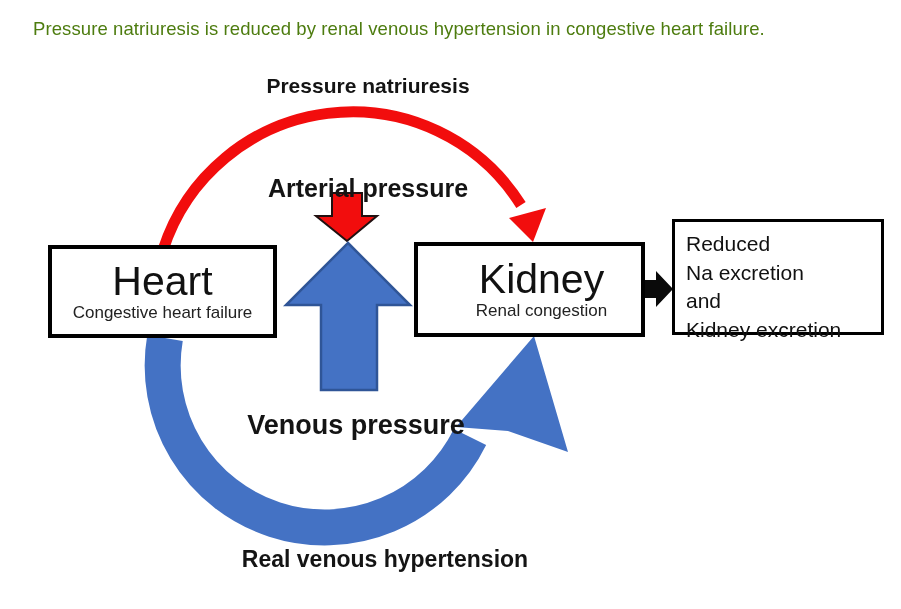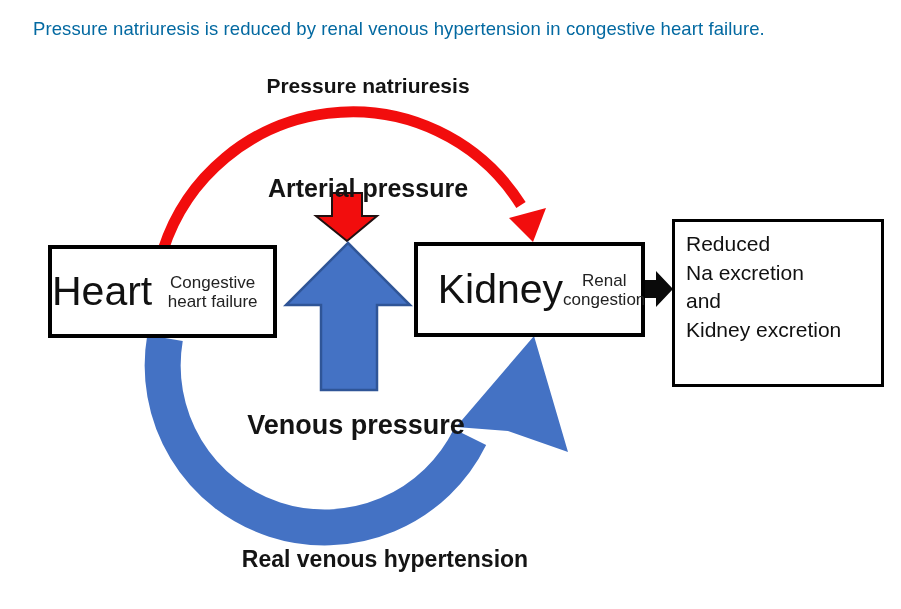--- a/index.html
+++ b/index.html
@@ -11,47 +11,48 @@
     font-family: "Liberation Sans", sans-serif;
     color: #1c1c1c;
     overflow: hidden;
   }
   .abs { position: absolute; }
   .caption {
     left: 33px; top: 18px;
     font-size: 18.5px;
     letter-spacing: 0.1px;
     white-space: nowrap;
-    color: #0369a1;
+    color: #4d7c0f;
   }
   .flow-label {
     font-weight: bold;
     white-space: nowrap;
     transform: translateX(-50%);
     color: #141414;
   }
   .lbl-pn  { left: 368px; top: 74px;  font-size: 21px; }
   .lbl-ap  { left: 368px; top: 174px; font-size: 25px; }
   .lbl-vp  { left: 356px; top: 410px; font-size: 27px; }
   .lbl-rvh { left: 362px; top: 546px; font-size: 23px; margin-left: 23px; }
   .node-box {
     background: #ffffff;
     border: 4px solid #000000;
     box-sizing: border-box;
     display: flex;
+    flex-direction: column;
     align-items: center;
     justify-content: center;
     text-align: center;
   }
   .box-heart  { left: 48px;  top: 245px; width: 229px; height: 93px; }
   .box-kidney { left: 414px; top: 242px; width: 231px; height: 95px; padding-left: 24px; }
   .node-title    { font-size: 41px; line-height: 1.0; color: #111; }
   .node-subtitle { font-size: 17px; line-height: 1.1; margin-top: 2px; color: #222; }
   .outcome-box {
-    left: 672px; top: 219px; width: 212px; height: 168px;
+    left: 672px; top: 219px; width: 212px; height: 116px;
     background: #ffffff;
     border: 3px solid #000000;
     box-sizing: border-box;
     padding: 8px 6px 15px 11px;
     font-size: 21px;
     line-height: 1.36;
     color: #111;
   }
   svg.arrows { left: 0; top: 0; }
 </style>

